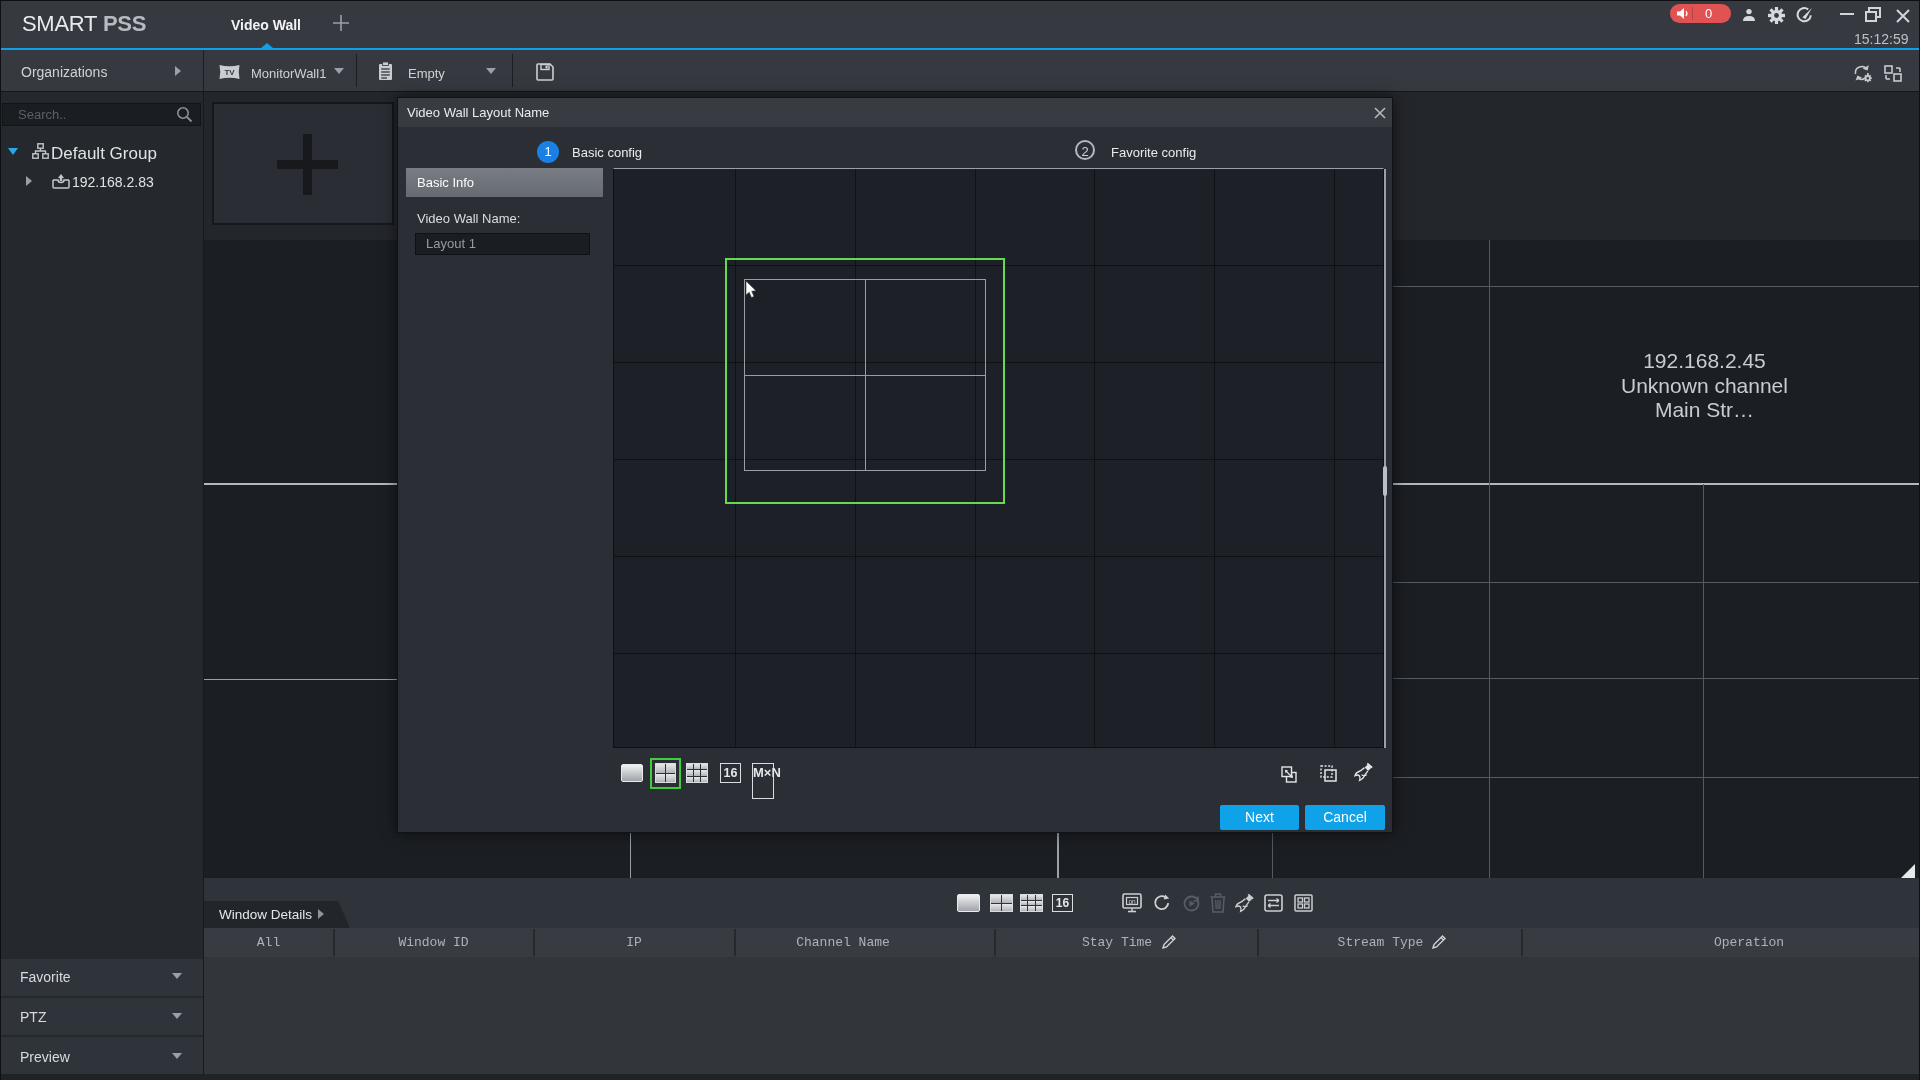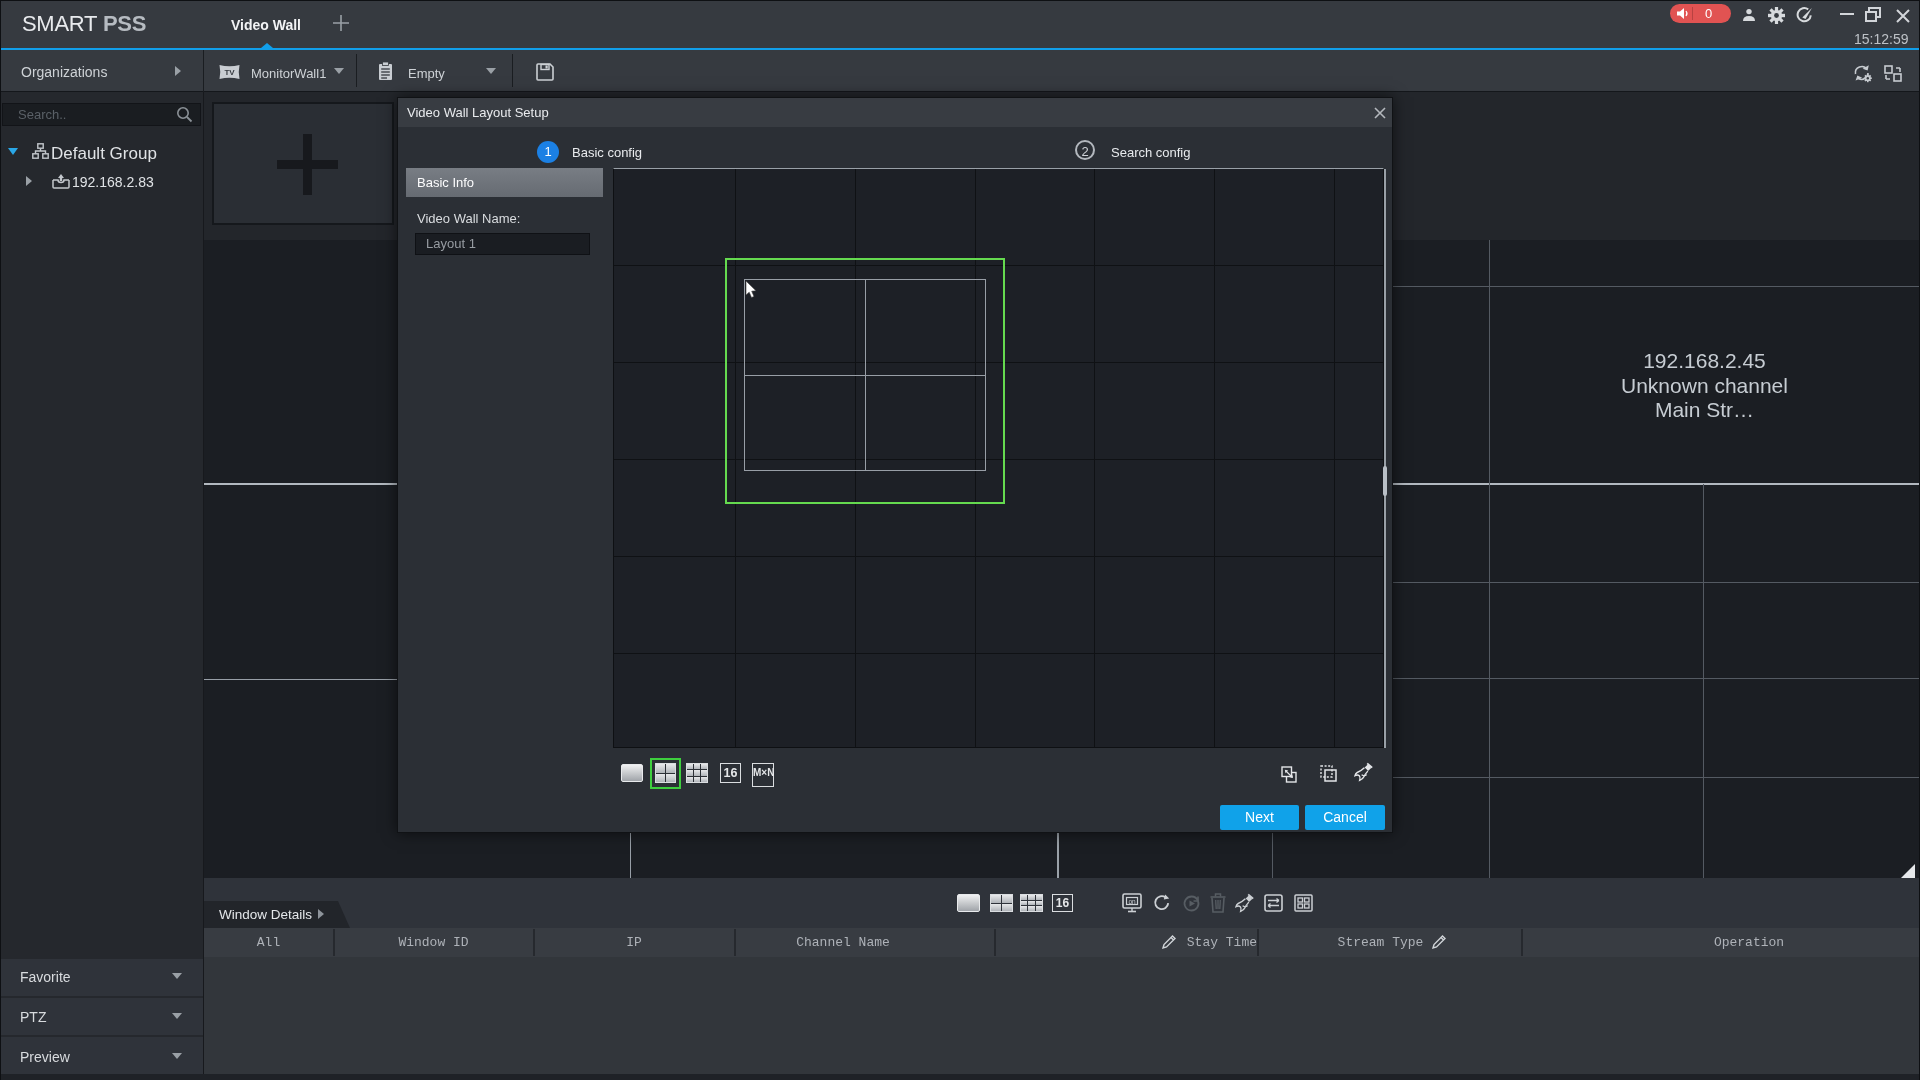--- a/index.html
+++ b/index.html
@@ -270,44 +270,44 @@
 <div class="abs thsep" style="left:333px;"></div>
 <div class="abs thsep" style="left:533px;"></div>
 <div class="abs thsep" style="left:734px;"></div>
 <div class="abs thsep" style="left:994px;"></div>
 <div class="abs thsep" style="left:1257px;"></div>
 <div class="abs thsep" style="left:1521px;"></div>
 <div class="abs thlabel" style="left:204px;width:129px;">All</div>
 <div class="abs thlabel" style="left:334px;width:199px;">Window ID</div>
 <div class="abs thlabel" style="left:534px;width:200px;">IP</div>
 <div class="abs thlabel" style="left:735px;width:216px;">Channel Name</div>
-<div class="abs thlabel" style="left:995px;width:262px;text-indent:-18px;text-align:right;">Stay Time</div>
+<div class="abs thlabel" style="left:995px;width:262px;text-indent:-18px;">Stay Time</div>
 <div class="abs thlabel" style="left:1258px;width:263px;text-indent:-18px;">Stream Type</div>
 <div class="abs thlabel" style="left:1522px;width:398px;margin-left:28px;">Operation</div>
 <svg class="abs pencil" style="left:1160px;top:933px;" width="18" height="18" viewBox="0 0 18 18">
     <path d="M3 15 L4 11.5 L12.5 3 L15 5.5 L6.5 14 L3 15 Z M11 4.5 L13.5 7" fill="none" stroke="#d0d4d8" stroke-width="1.4"></path>
   </svg>
 <svg class="abs pencil" style="left:1430px;top:933px;" width="18" height="18" viewBox="0 0 18 18">
     <path d="M3 15 L4 11.5 L12.5 3 L15 5.5 L6.5 14 L3 15 Z M11 4.5 L13.5 7" fill="none" stroke="#d0d4d8" stroke-width="1.4"></path>
   </svg>
 <div class="abs" style="left:204px;top:957px;width:1716px;height:117px;background:#32363b;"></div>
 <div class="abs" style="left:0;top:1074px;width:1920px;height:6px;background:#1f2227;"></div>
 
 <div class="abs" id="dialog" style="left:397px;top:97px;width:996px;height:736px;background:#2b2f35;border:1px solid #101215;box-shadow:0 0 14px rgba(0,0,0,0.6);">
 
   <div class="abs" style="left:0;top:0;width:994px;height:29px;background:#383c42;"></div>
-  <div class="abs" style="left:9px;top:7px;font-size:13px;color:#e9ebee;">Video Wall Layout Setup</div>
+  <div class="abs" style="left:9px;top:7px;font-size:13px;color:#e9ebee;">Video Wall Layout Name</div>
   <svg class="abs" style="left:976px;top:9px;" width="12" height="12" viewBox="0 0 12 12">
       <path d="M1 1 L11 11 M11 1 L1 11" stroke="#b4b8bd" stroke-width="1.6"></path>
     </svg>
 
   <div class="abs" style="left:139px;top:43px;width:22px;height:22px;border-radius:50%;background:#1b80e4;color:#fff;font-size:13px;text-align:center;line-height:22px;">1</div>
   <div class="abs" style="left:174px;top:47px;font-size:13px;color:#e8eaed;">Basic config</div>
   <div class="abs" style="left:677px;top:42px;width:20px;height:20px;border-radius:50%;border:2px solid #b3b8be;color:#ced2d7;font-size:13px;text-align:center;line-height:20px;">2</div>
-  <div class="abs" style="left:713px;top:47px;font-size:13px;color:#e8ebee;">Search config</div>
+  <div class="abs" style="left:713px;top:47px;font-size:13px;color:#e8ebee;">Favorite config</div>
 
   <div class="abs" style="left:8px;top:70px;width:197px;height:29px;background:linear-gradient(#787d84,#666b72);"></div>
   <div class="abs" style="left:19px;top:77px;font-size:13px;color:#fdfdfe;">Basic Info</div>
   <div class="abs" style="left:19px;top:113px;font-size:13px;color:#dadde0;">Video Wall Name:</div>
   <div class="abs" style="left:17px;top:135px;width:175px;height:22px;background:#1a1d22;border:1px solid #0f1115;color:#979ca2;font-size:13px;line-height:20px;padding-left:10px;">Layout 1</div>
 
   <div class="abs" id="dgrid" style="left:215px;top:70px;width:771px;height:580px;background:#1d2026;border:1px solid #0e1013;border-top:1px solid #99a0a7;">
     <div class="gv" style="left:121px;"></div>
     <div class="gv" style="left:241px;"></div>
     <div class="gv" style="left:361px;"></div>
@@ -351,21 +351,21 @@
         <div class="lcell"></div>
         <div class="lcell"></div>
         <div class="lcell"></div>
         <div class="lcell"></div>
         <div class="lcell"></div>
         <div class="lcell"></div>
         <div class="lcell"></div>
       </div>
     </div>
   <div class="abs" style="left:322px;top:665px;width:21px;height:20px;border:1px solid #dadde0;color:#e6e8ea;font-size:12.5px;font-weight:bold;text-align:center;line-height:18px;">16</div>
-  <div class="abs" style="left:354px;top:665px;width:22px;height:24px;border:1px solid #dadde0;color:#e6e8ea;font-size:10px;font-weight:bold;text-align:center;line-height:18px;">M×N</div>
+  <div class="abs" style="left:354px;top:665px;width:22px;height:36px;border:1px solid #dadde0;color:#e6e8ea;font-size:13px;font-weight:bold;text-align:center;line-height:18px;">M×N</div>
 
   <svg class="abs" style="left:883px;top:668px;" width="16" height="17" viewBox="0 0 16 17">
       <rect x="5.5" y="6.5" width="9.5" height="9.5" fill="#2b2f35" stroke="#e4e6e9" stroke-width="1.4"></rect>
       <rect x="1" y="1" width="9.5" height="9.5" fill="#2b2f35" stroke="#e4e6e9" stroke-width="1.4"></rect>
       <path d="M4.6 4.6 L11.2 11.2" stroke="#e4e6e9" stroke-width="1.3"></path>
       <path d="M3.8 3.8 L7.2 4.5 L4.5 7.2 Z" fill="#e4e6e9"></path>
       <path d="M12 12 L8.6 11.3 L11.3 8.6 Z" fill="#e4e6e9"></path>
     </svg>
   <svg class="abs" style="left:922px;top:667px;" width="17" height="17" viewBox="0 0 17 17">
       <rect x="1" y="1" width="11" height="11" fill="none" stroke="#e4e6e9" stroke-width="1.4" stroke-dasharray="2 1.6"></rect>

